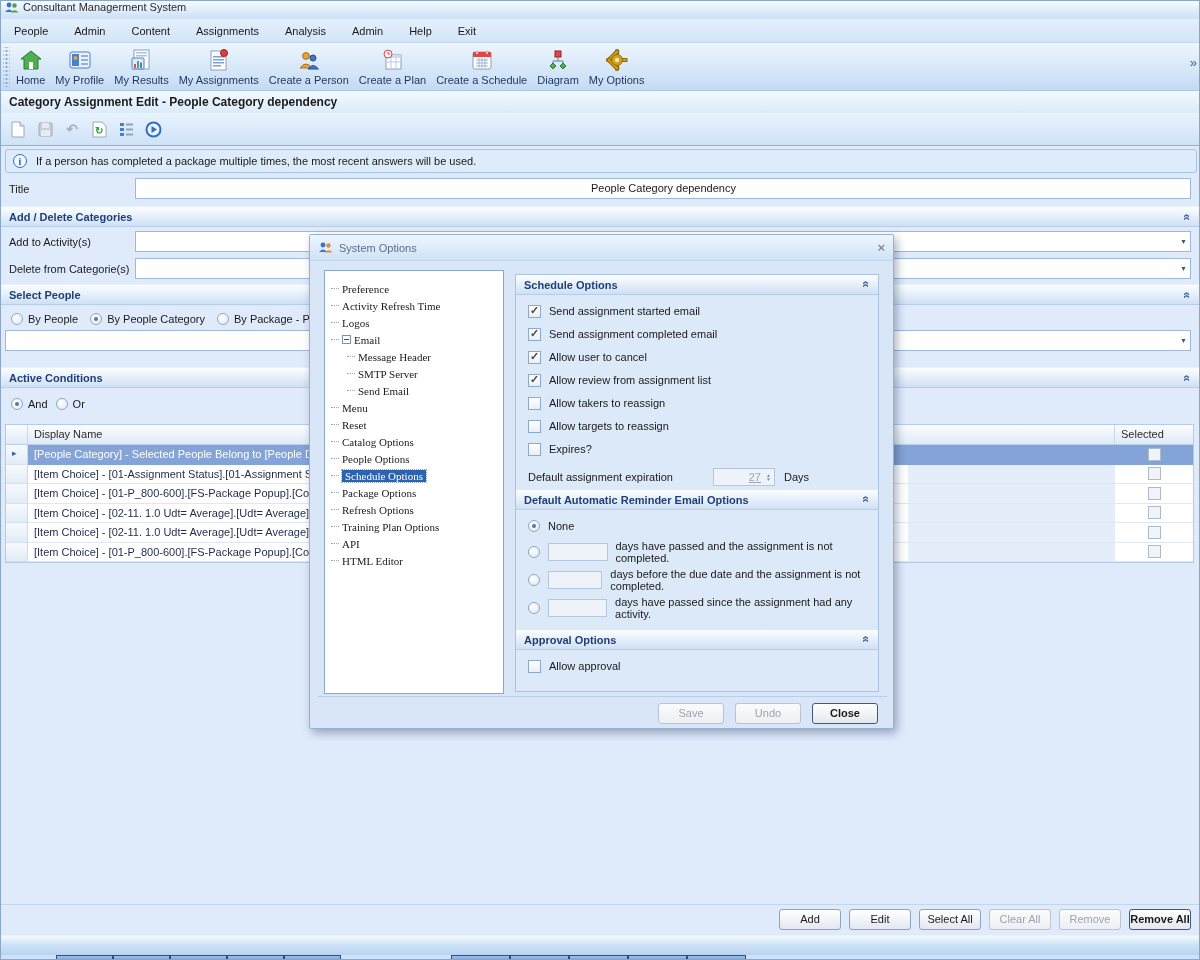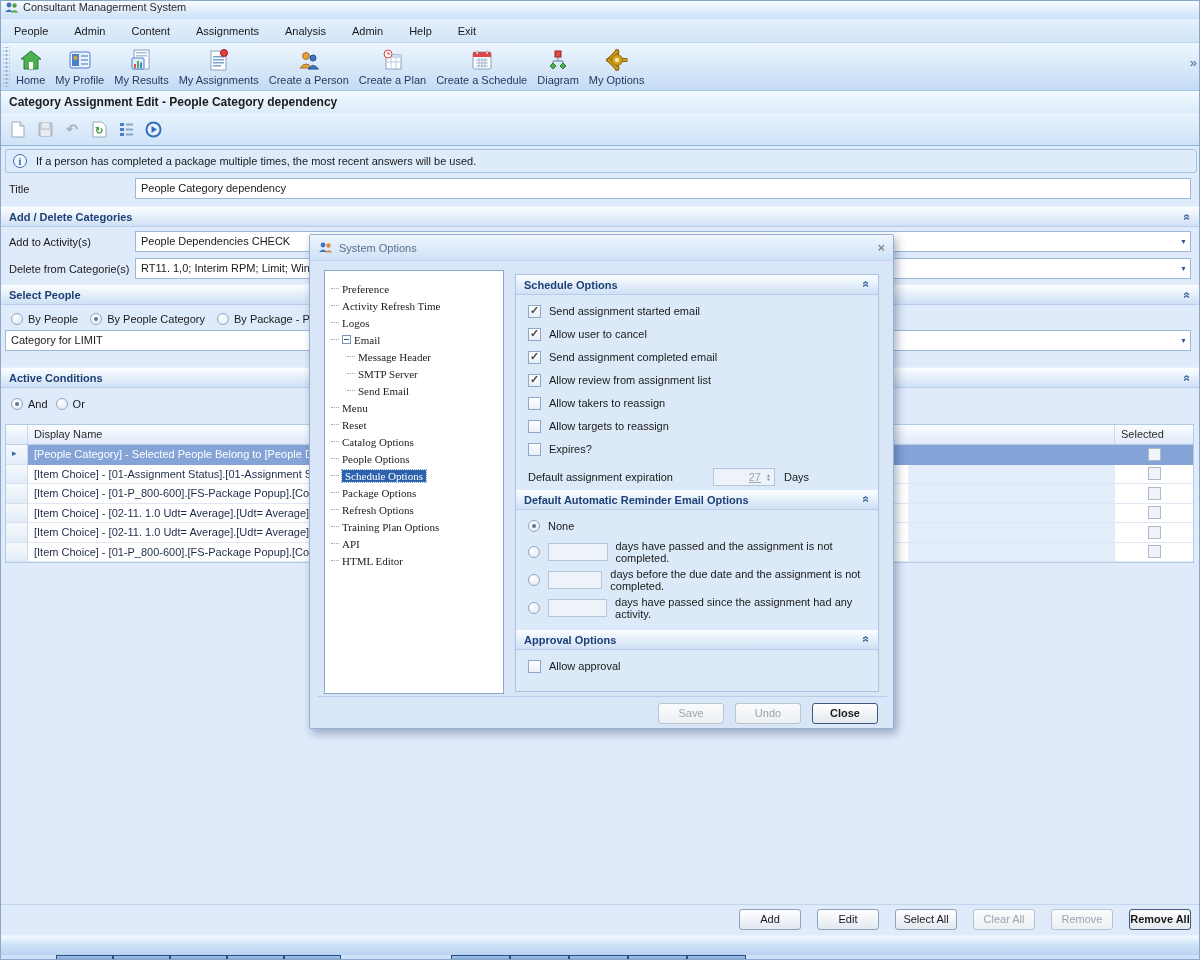--- a/index.html
+++ b/index.html
@@ -41,21 +41,21 @@
   .content { position:absolute; left:0; top:145px; width:100%; height:790px; background:#dfeafb; }
   .infobar { position:absolute; left:4px; top:3px; width:1192px; height:24px;
     background:#ddebfb; border:1px solid #a5c3e4; border-radius:3px;
     display:flex; align-items:center; gap:9px; padding-left:7px; }
   .info-icon { width:14px; height:14px; border-radius:50%; border:1px solid #3c6cb4;
     background:#eef6ff; color:#2d5ea8; font-weight:bold; font-size:10px; text-align:center; line-height:13px;
     font-family:"Liberation Serif", serif; }
   .frow { position:absolute; left:0; width:100%; height:28px; }
   .frow label { position:absolute; left:8px; top:7px; }
   .textbox, .combo { position:absolute; left:134px; top:2px; right:8px; height:21px;
-    background:#fff; border:1px solid #9db8d9; padding:3px 4px 0 5px; white-space:nowrap; overflow:hidden; }
+    background:#fff; border:1px solid #9db8d9; padding:3px 4px 0 5px; white-space:nowrap; overflow:hidden;text-align:center; }
   .combo { padding-right:16px; }
   .dd-arrow { position:absolute; right:3px; top:7px; font-size:7px; color:#3a5a86; }
   .band { position:absolute; left:0; width:100%; height:21px;
     background:linear-gradient(#fcfeff,#cfe0f5); border-top:1px solid #e7f1fc; border-bottom:1px solid #b7cde9;
     color:#1d3f77; font-weight:bold; padding:4px 0 0 8px; }
   .chev { position:absolute; right:8px; top:3px; color:#44699c; display:inline-block;
     transform:rotate(90deg); font-size:12px; font-weight:bold; }
   .radio-row { position:absolute; left:0; width:100%; height:22px; display:flex; align-items:center; }
   .radio-item { display:flex; align-items:center; gap:5px; }
   .radio { width:12px; height:12px; border-radius:50%; border:1px solid #90a7c4;
@@ -80,21 +80,21 @@
     border-bottom:1px solid #d5e1f0; color:#2f62ae; font-size:9px; padding:3px 0 0 6px; }
   .gname { width:880px; background:#fff; border-bottom:1px solid #dfe7f2; padding:3px 0 0 6px;
     white-space:nowrap; overflow:hidden; color:#1f2c4a; }
   .gfill { flex:1; background:#e4eefb; border-bottom:1px solid #dfe7f2; }
   .gsel { width:78px; background:#fff; border-bottom:1px solid #dfe7f2;
     display:flex; align-items:center; justify-content:center; }
   .grow.sel .gname, .grow.sel .gfill, .grow.sel .gsel { background:#84a3d6; color:#fff; border-bottom-color:#84a3d6; }
 
   
   .footer { position:absolute; left:0; top:758px; width:100%; height:30px;
-    border-top:1px solid #c3d6ee; display:flex; justify-content:flex-end; gap:16px; padding:4px 8px 0 0; }
+    border-top:1px solid #c3d6ee; display:flex; justify-content:flex-end; gap:8px; padding:4px 8px 0 0; }
   .btn { min-width:62px; height:21px; background:linear-gradient(#fff,#e2e8f0);
     border:1px solid #8da4bd; border-radius:3px; text-align:center; padding-top:3px; cursor:default; }
   .btn.dis { color:#9aa5b1; border-color:#b9c4d1; background:linear-gradient(#fafbfc,#eceff3); }
   .btn.def { border-color:#43597a; font-weight:bold; }
   .statusbar { position:absolute; left:0; top:934px; width:100%; height:20px;
     background:linear-gradient(#f4fafe,#cfe3f8 45%,#b9d3f0); border-top:1px solid #e8f3fd; }
   .sliver { position:absolute; left:0; top:954px; width:100%; height:6px; background:#cde2f8;
     display:flex; align-items:flex-start; }
   .sliver .seg { height:6px; border:1px solid #2a4f85; border-bottom:none;
     background:linear-gradient(#9fc0e8,#6f9bd0); }
@@ -557,25 +557,25 @@
       <div class="ghdr">
         <span style="position:relative; top:-4px; display:inline-block; padding-top:4px;">Schedule Options</span>
         <span class="chev">«</span>
       </div>
       <div class="opt-row">
         <span class="cb on"></span>
         <span>Send assignment started email</span>
       </div>
       <div class="opt-row">
         <span class="cb on"></span>
+        <span>Send assignment completed email</span>
+      </div>
+      <div class="opt-row">
+        <span class="cb on"></span>
         <span>Allow user to cancel</span>
-      </div>
-      <div class="opt-row">
-        <span class="cb on"></span>
-        <span>Send assignment completed email</span>
       </div>
       <div class="opt-row">
         <span class="cb on"></span>
         <span>Allow review from assignment list</span>
       </div>
       <div class="opt-row">
         <span class="cb"></span>
         <span>Allow takers to reassign</span>
       </div>
       <div class="opt-row">

